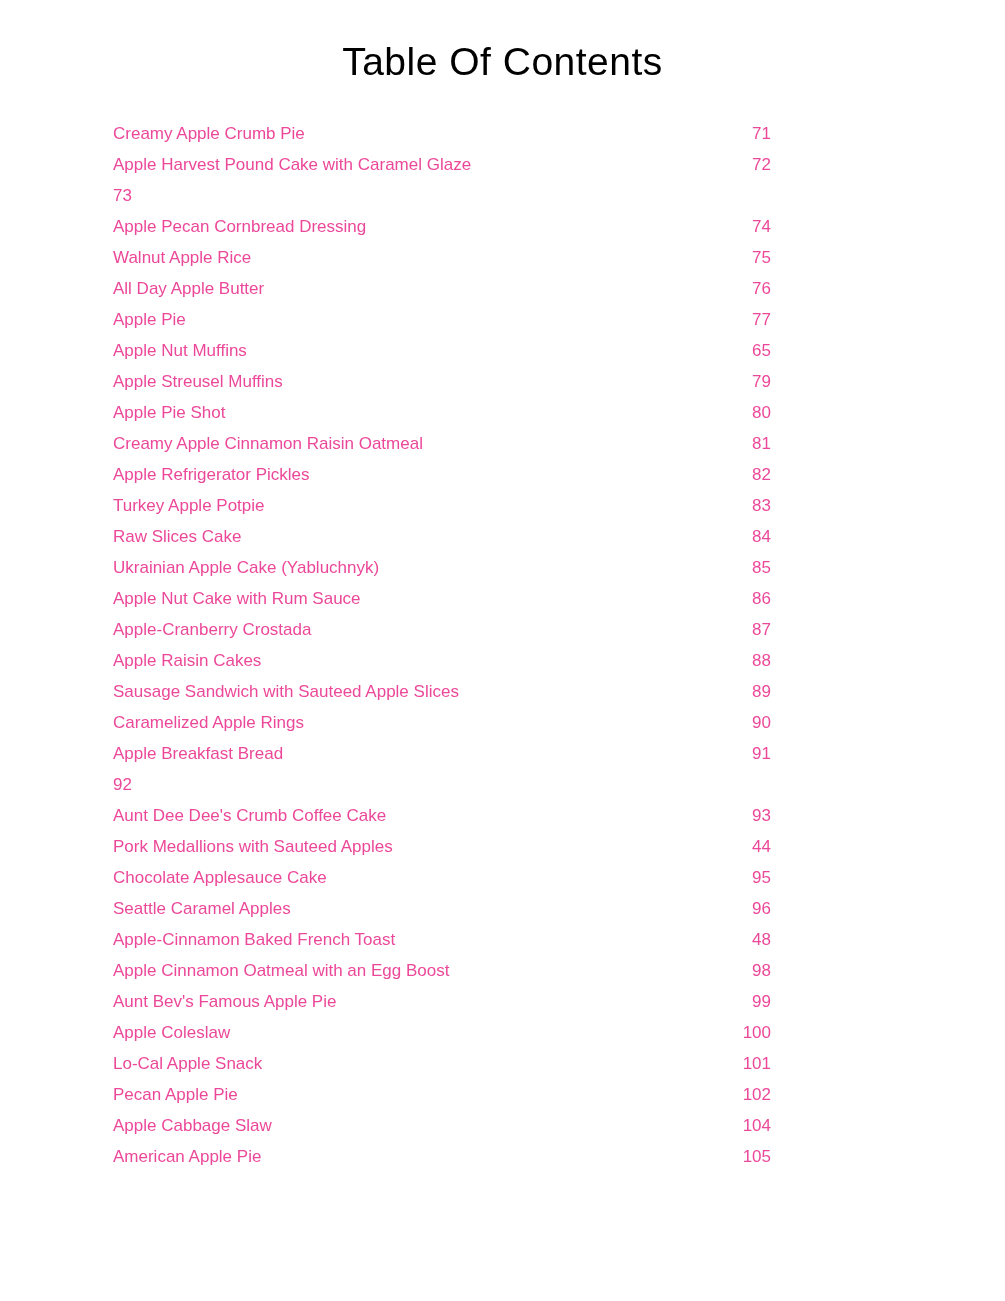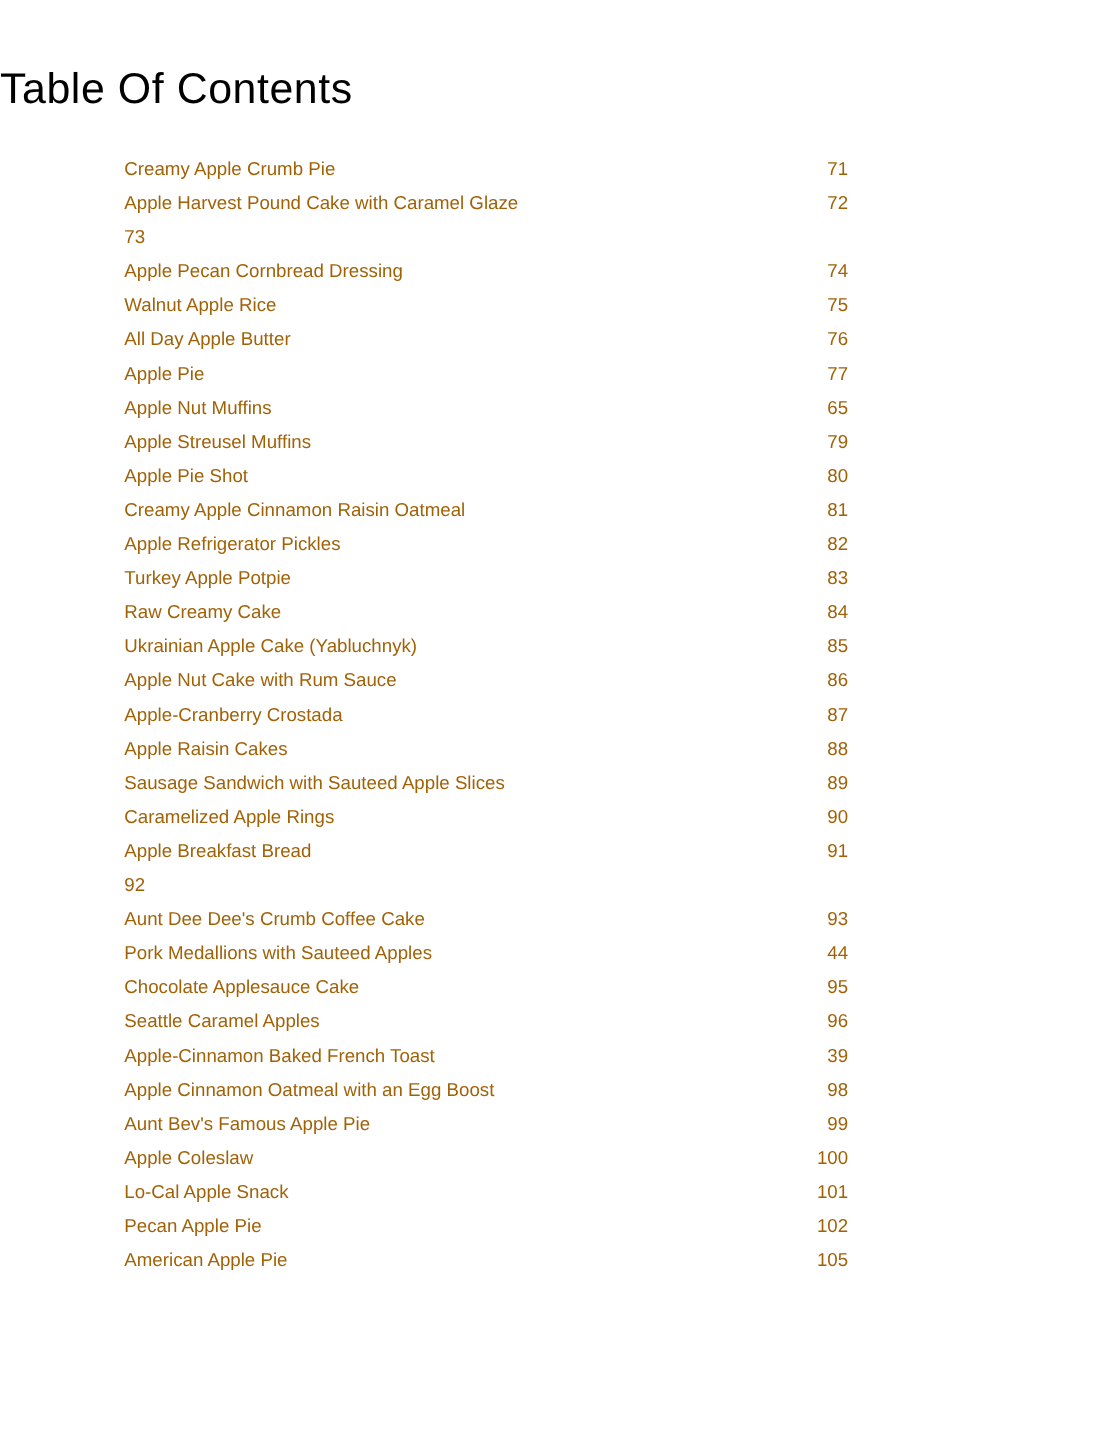--- a/index.html
+++ b/index.html
@@ -11,39 +11,40 @@
   }
   .page {
     position: relative;
     width: 1005px;
     height: 1301px;
     background: #ffffff;
     overflow: hidden;
   }
   .page-title {
     margin: 0;
-    padding-top: 60px;
+    padding-top: 40px;
+    text-align: center;
     font-size: 39px;
     font-weight: 500;
     letter-spacing: 0.5px;
     color: #000000;
   }
   .toc {
     margin-top: 34px;
     margin-left: 113px;
     width: 658px; 
   }
   .toc-row {
     display: flex;
     justify-content: space-between;
     align-items: baseline;
     height: 31px;
     line-height: 31px;
     font-size: 17px;
-    color: #a16207;
+    color: #ec4899;
   }
   .entry-title {
     white-space: nowrap;
   }
   .entry-page {
     text-align: right;
     white-space: nowrap;
   }
 </style>
 </head>
@@ -111,21 +112,21 @@
     <span class="entry-title">Apple Refrigerator Pickles</span>
     <span class="entry-page">82</span>
   </div>
 
   <div class="toc-row">
     <span class="entry-title">Turkey Apple Potpie</span>
     <span class="entry-page">83</span>
   </div>
 
   <div class="toc-row">
-    <span class="entry-title">Raw Creamy Cake</span>
+    <span class="entry-title">Raw Slices Cake</span>
     <span class="entry-page">84</span>
   </div>
 
   <div class="toc-row">
     <span class="entry-title">Ukrainian Apple Cake (Yabluchnyk)</span>
     <span class="entry-page">85</span>
   </div>
 
   <div class="toc-row">
     <span class="entry-title">Apple Nut Cake with Rum Sauce</span>
@@ -176,21 +177,21 @@
     <span class="entry-page">95</span>
   </div>
 
   <div class="toc-row">
     <span class="entry-title">Seattle Caramel Apples</span>
     <span class="entry-page">96</span>
   </div>
 
   <div class="toc-row">
     <span class="entry-title">Apple-Cinnamon Baked French Toast</span>
-    <span class="entry-page">39</span>
+    <span class="entry-page">48</span>
   </div>
 
   <div class="toc-row">
     <span class="entry-title">Apple Cinnamon Oatmeal with an Egg Boost</span>
     <span class="entry-page">98</span>
   </div>
 
   <div class="toc-row">
     <span class="entry-title">Aunt Bev's Famous Apple Pie</span>
     <span class="entry-page">99</span>
@@ -205,19 +206,23 @@
     <span class="entry-title">Lo-Cal Apple Snack</span>
     <span class="entry-page">101</span>
   </div>
 
   <div class="toc-row">
     <span class="entry-title">Pecan Apple Pie</span>
     <span class="entry-page">102</span>
   </div>
 
 
+  <div class="toc-row">
+    <span class="entry-title">Apple Cabbage Slaw</span>
+    <span class="entry-page">104</span>
+  </div>
 
   <div class="toc-row">
     <span class="entry-title">American Apple Pie</span>
     <span class="entry-page">105</span>
   </div>
 </div>
 </div>
 
 </body></html>

